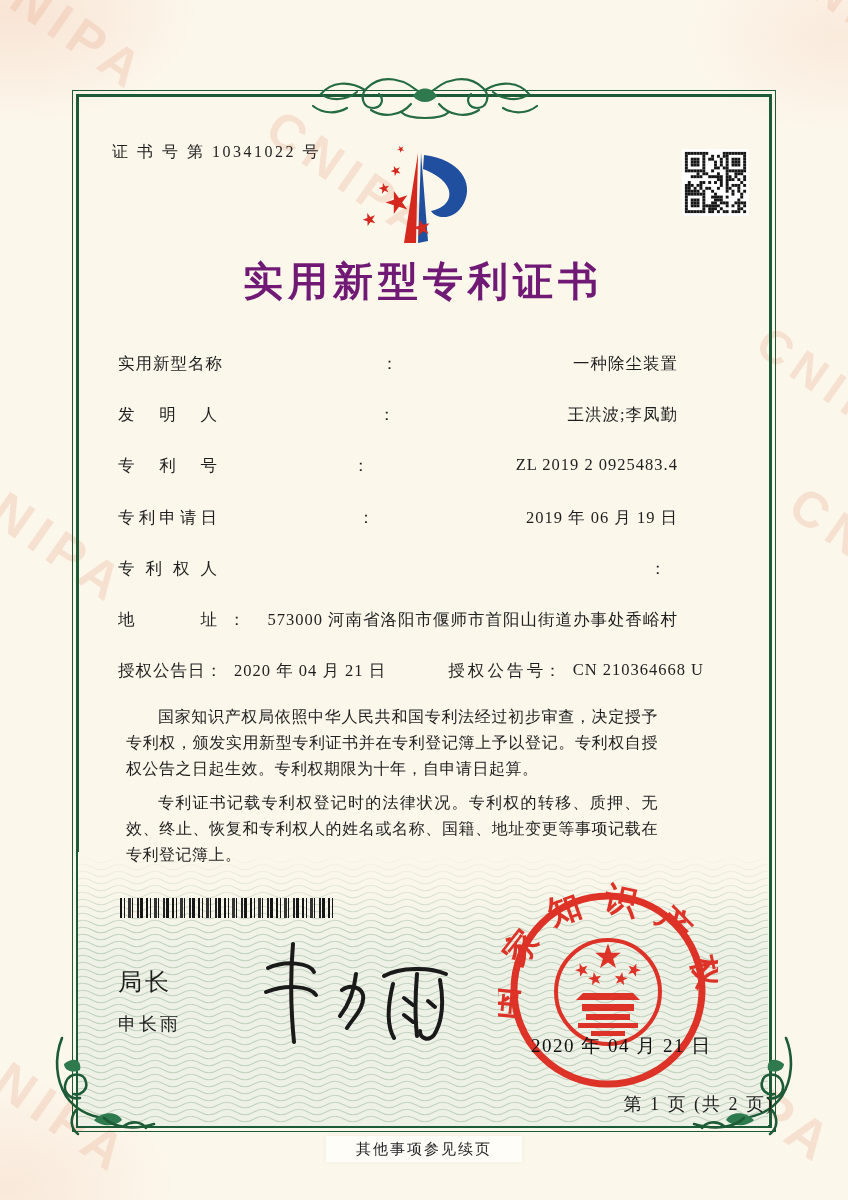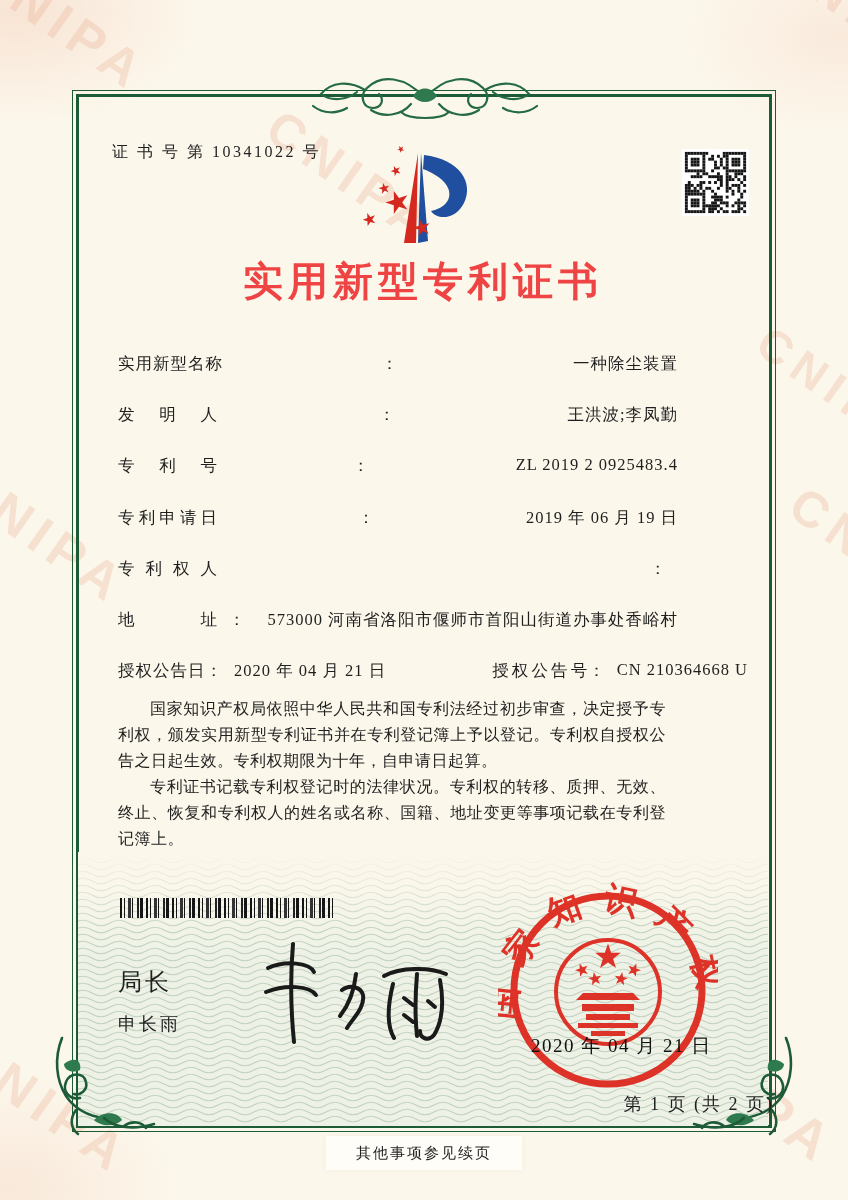--- a/index.html
+++ b/index.html
@@ -45,38 +45,38 @@
   }
 
   
   .cert-no{position:absolute;left:112px;top:142px;font-size:16px;letter-spacing:2.5px;z-index:5;}
   .logo{position:absolute;left:358px;top:145px;width:125px;height:105px;z-index:5;}
   .logo .star{position:absolute;color:#d5281e;line-height:1;}
   .qr{position:absolute;left:682px;top:149px;width:67px;height:67px;background:#fff;z-index:5;}
   .qr svg{display:block;width:100%;height:100%;}
   .title{
     position:absolute;left:72px;top:254px;width:702px;text-align:center;
-    font-size:40px;font-weight:bold;letter-spacing:5px;color:#ef4444;z-index:5;
+    font-size:40px;font-weight:bold;letter-spacing:5px;color:#701a75;z-index:5;
   }
 
   
   .fields{position:absolute;left:118px;top:353px;width:560px;z-index:5;font-size:16.5px;}
   .frow{height:51.2px;display:flex;align-items:flex-start;white-space:nowrap;justify-content:space-between;}
   .flabel{display:inline-block;width:100px;text-align:justify;text-align-last:justify;letter-spacing:1px;}
   .fsep{display:inline-block;margin-right:12px;}
   .fvalue{letter-spacing:1px;}
   .grant-group2{margin-left:62px;display:flex;}
-  .grant-group2 .flabel{width:96px;margin-left:44px;}
+  .grant-group2 .flabel{width:96px;}
 
   
   .body-text{
     position:absolute;left:118px;top:696px;width:548px;z-index:5;
     font-size:16px;line-height:26px;text-align:justify;letter-spacing:.5px;
   }
-  .body-text p{margin:0;text-indent:2em;}
+  .body-text p{margin:8px;text-indent:2em;}
 
   
   .barcode{
     position:absolute;left:120px;top:898px;width:216px;height:20px;z-index:5;
     background:
       repeating-linear-gradient(90deg,
         #151515 0 2px, transparent 2px 4px,
         #151515 4px 5px, transparent 5px 8px,
         #333 8px 11px, transparent 11px 12px,
         #151515 12px 13px, transparent 13px 17px,
@@ -89,21 +89,21 @@
   .director-name{position:absolute;left:118px;top:1012px;font-size:18px;letter-spacing:3px;z-index:5;}
   .signature{position:absolute;left:238px;top:938px;z-index:6;}
 
   
   .seal{position:absolute;left:498px;top:880px;width:220px;height:220px;z-index:6;opacity:.92;}
   .seal-date{position:absolute;left:531px;top:1033px;font-size:19px;letter-spacing:1.5px;color:#111;z-index:7;white-space:nowrap;}
 
   
   .page-info{position:absolute;left:72px;top:1092px;width:702px;text-align:right;font-size:18px;letter-spacing:2px;z-index:7;}
   .footer-note{
-    position:absolute;left:326px;top:1136px;width:196px;height:34px;z-index:5;
+    position:absolute;left:326px;top:1136px;width:196px;height:26px;z-index:5;
     background:#fffdf8;box-shadow:0 0 6px rgba(0,0,0,.04);
     display:flex;align-items:center;justify-content:center;
     font-size:15px;letter-spacing:2px;
   }
 
   .ornament{position:absolute;z-index:4;}
 </style>
 </head>
 <body>
 

